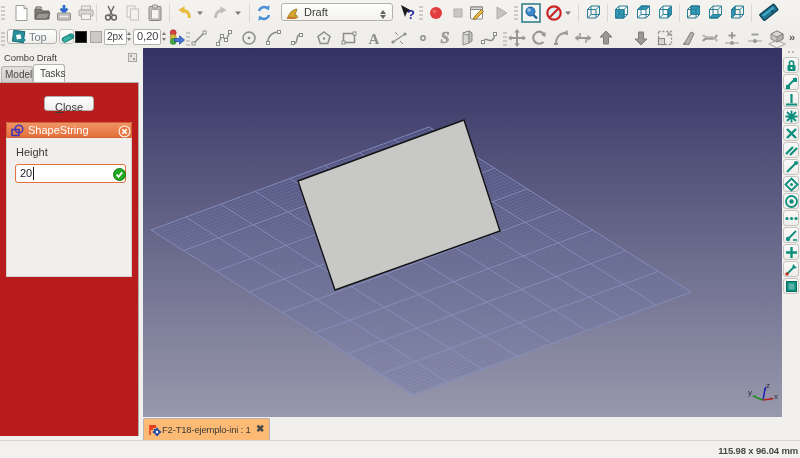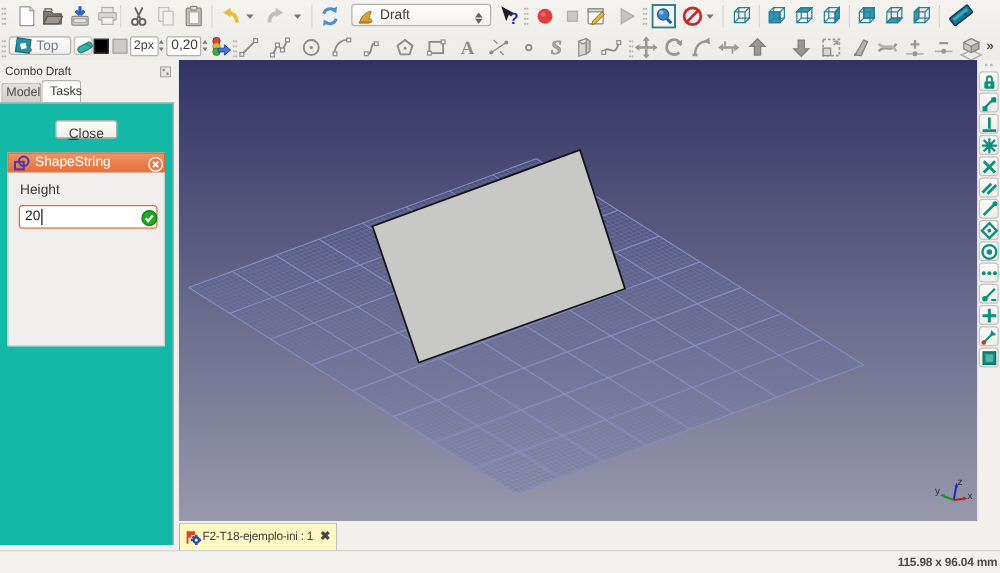--- a/index.html
+++ b/index.html
@@ -395,21 +395,21 @@
         <circle cx="6" cy="6" r="1" fill="#8a8884"></circle>
       </svg></div>
 <div style="position:absolute;left:0;top:16px;width:141px;height:18px">
   <div style="position:absolute;left:1px;top:2px;width:32px;height:16px;background:linear-gradient(#e2e0dc,#d2cfcb);border:1px solid #b5b3af;border-bottom:none;border-radius:3px 3px 0 0">
         <span style="position:absolute;left:3px;top:2px;font-size:10px;color:#4a4946">Model</span>
       </div>
   <div style="position:absolute;left:33px;top:0;width:32px;height:18px;background:#fbfbfa;border:1px solid #b5b3af;border-bottom:none;border-radius:3px 3px 0 0">
         <span style="position:absolute;left:6px;top:3px;font-size:10px;color:#3c3b39">Tasks</span>
       </div>
 </div>
-<div style="position:absolute;left:0;top:34px;width:139px;height:354px;background:#14b8a6;border-top:1px solid #b5b3af;border-right:1px solid #aeaca8">
+<div style="position:absolute;left:0;top:34px;width:139px;height:354px;background:#b91c1c;border-top:1px solid #b5b3af;border-right:1px solid #aeaca8">
   <div style="position:absolute;left:44px;top:13px;width:50px;height:15px;background:linear-gradient(#fdfdfd,#efeeec);border:1px solid #b0aeaa;border-radius:3px;text-align:center"><span style="font-size:11px;color:#3c3b39;position:relative;top:0px"><u>C</u>lose</span></div>
   <div style="position:absolute;left:6px;top:39px;width:126px;height:155px;background:#f0efed;border:1px solid #d5d2ce">
     <div style="position:absolute;left:-1px;top:-1px;width:126px;height:16px;background:linear-gradient(#ef9363,#e4713b);border:1px solid #cf6434;border-radius:1px">
       <div class="i" style="left:3px;top:1px"><svg width="15" height="14" viewBox="0 0 15 14">
               <circle cx="9" cy="5" r="3.8" fill="none" stroke="#4338b8" stroke-width="1.6"></circle>
               <rect x="2" y="5.5" width="7" height="6" fill="none" stroke="#4338b8" stroke-width="1.6"></rect>
             </svg></div>
       <span style="position:absolute;left:21px;top:1px;font-size:11px;font-weight:normal;color:#fff">ShapeString</span>
       <div class="i" style="left:111px;top:1.5px"><svg width="13" height="13" viewBox="0 0 13 13">
               <circle cx="6.5" cy="6.5" r="6" fill="#fff" opacity="0.95"></circle>
@@ -536,21 +536,21 @@
         </svg></div>
     </div>
     <div style="position:absolute;left:1px;top:230px;width:16px;height:16px;background:linear-gradient(#fbfaf9,#eeedea);border:1px solid #c6c4c0;border-radius:3px">
       <div class="i" style="left:0px;top:0px"><svg width="15" height="15" viewBox="0 0 15 15">
           <rect x="2.5" y="2.5" width="10" height="10" fill="#0c8f7d" stroke="#0a6e60"></rect>
           <rect x="4.5" y="4.5" width="6" height="6" fill="#e8f5f3" opacity="0.35"></rect>
         </svg></div>
     </div>
   </div>
 <div style="position:absolute;left:143px;top:417px;width:657px;height:23px;background:#f1f0ed">
-<div style="position:absolute;left:0px;top:1px;width:127px;height:22px;background:#fef9c3;border:1px solid #b5b3af;border-bottom:none;border-radius:2px 2px 0 0">
+<div style="position:absolute;left:0px;top:1px;width:127px;height:22px;background:#fdba74;border:1px solid #b5b3af;border-bottom:none;border-radius:2px 2px 0 0">
 <div class="i" style="left:5px;top:5px"><svg width="12" height="12" viewBox="0 0 12 12">
           <path d="M1 1h6v3H4v2H1z" fill="#e8401c"></path>
           <path d="M1 1v10" stroke="#e8401c" stroke-width="1.6"></path>
           <g fill="#2a4fa0">
             <circle cx="8" cy="8" r="3"></circle>
             <rect x="7" y="3.8" width="2" height="2"></rect>
             <rect x="7" y="10.2" width="2" height="2"></rect>
             <rect x="3.8" y="7" width="2" height="2"></rect>
             <rect x="10.2" y="7" width="2" height="2"></rect>
             <rect x="4.8" y="4.8" width="2" height="2" transform="rotate(45 5.8 5.8)"></rect>

